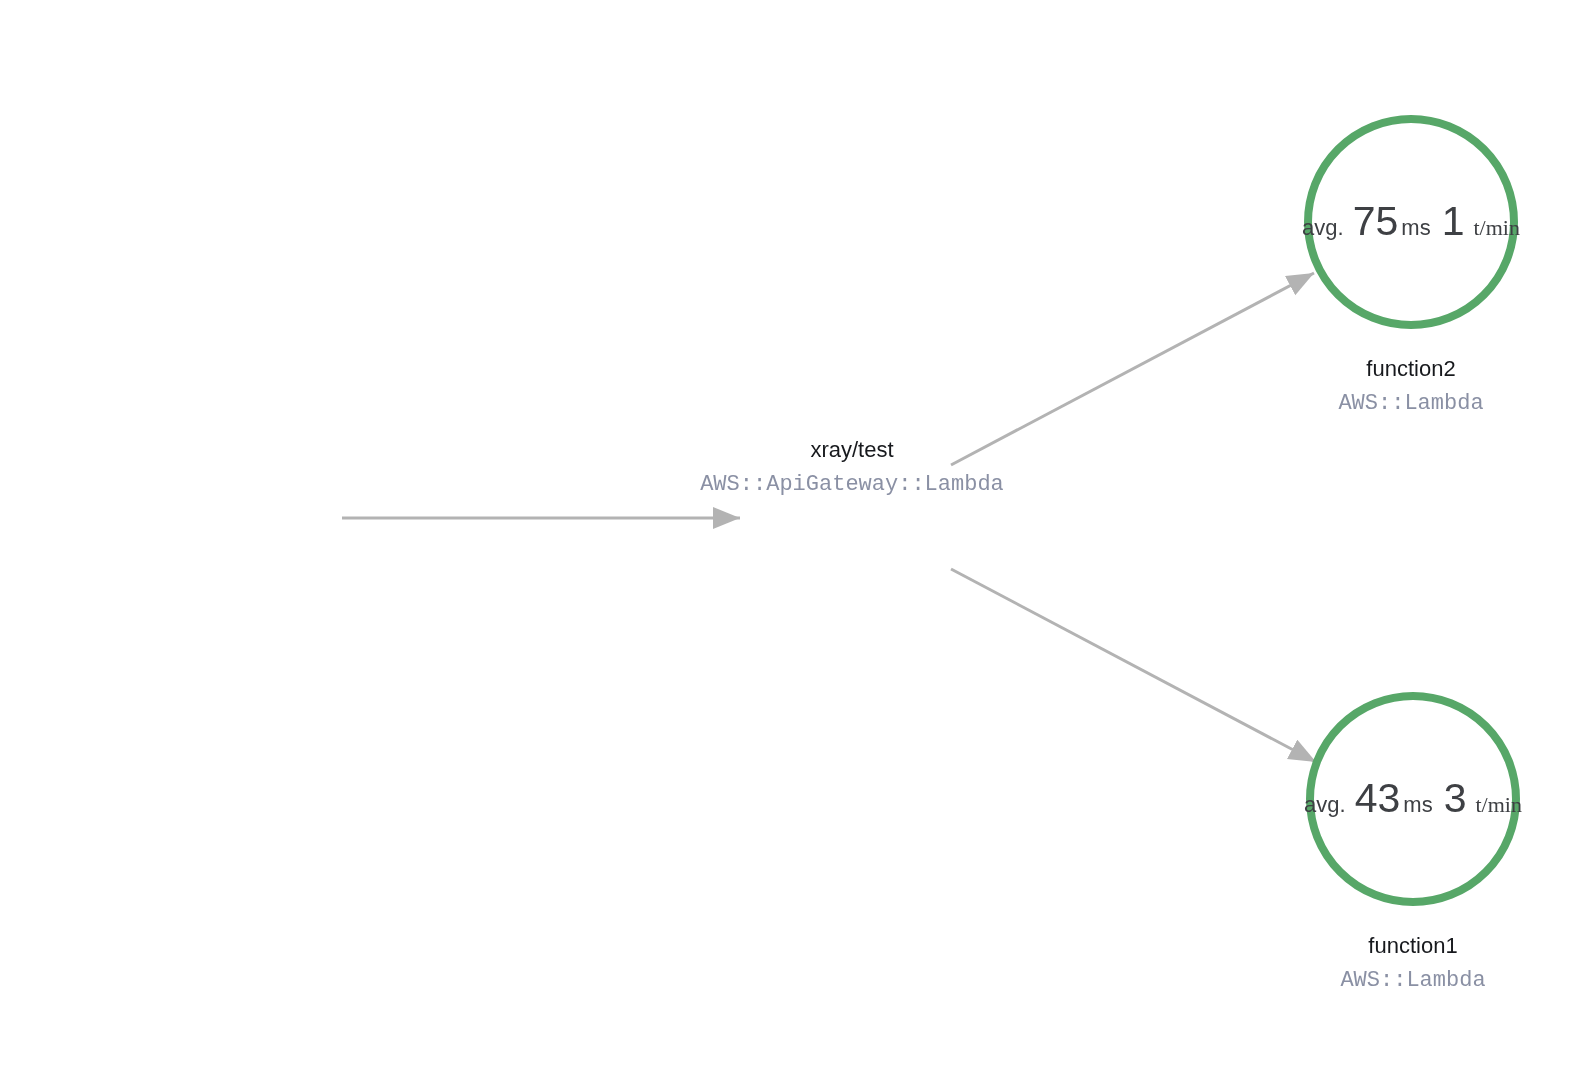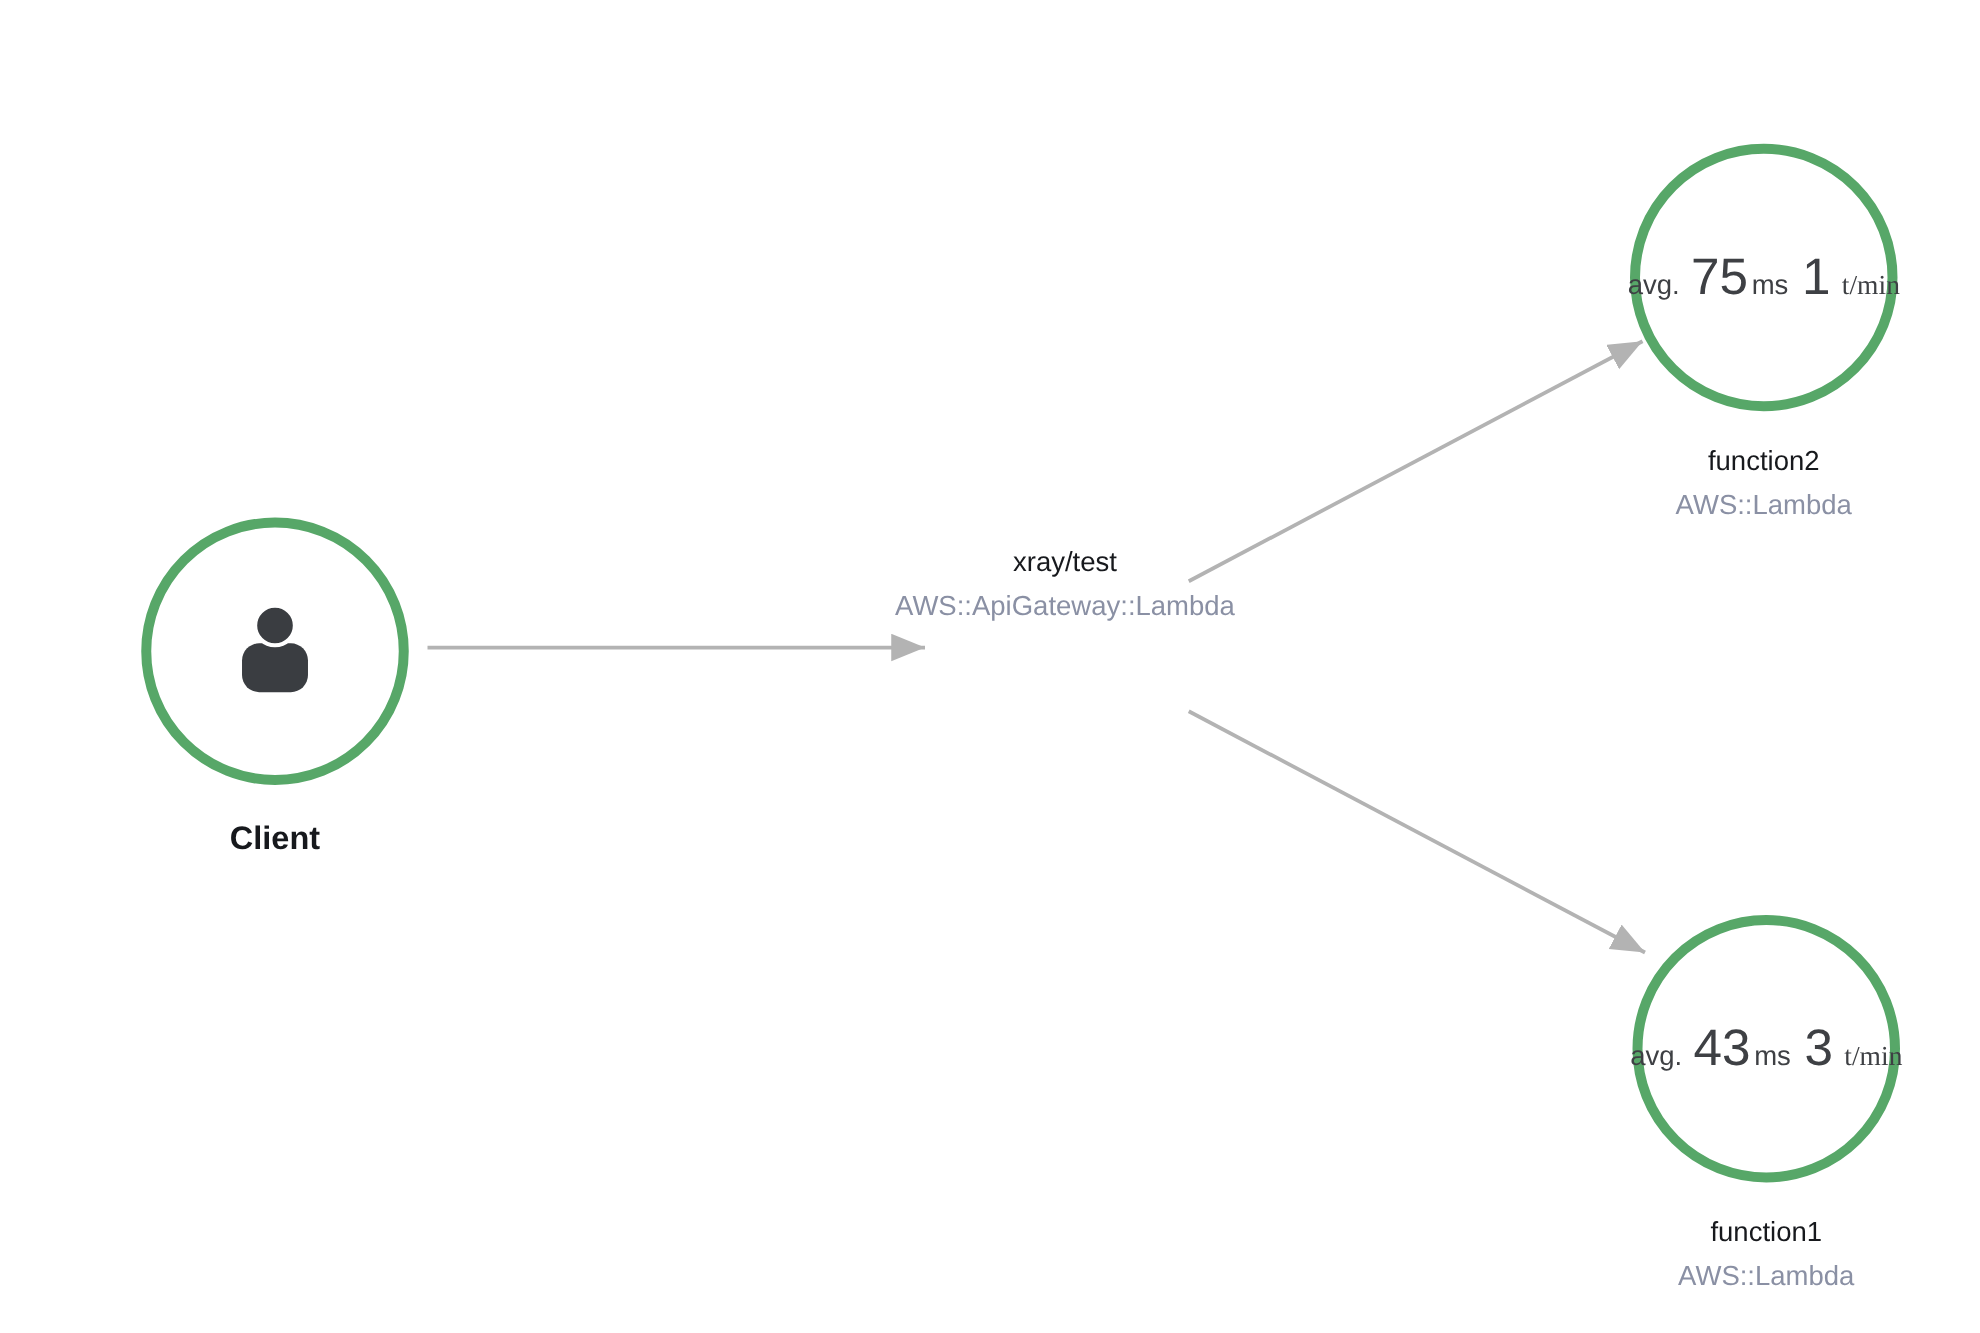--- a/index.html
+++ b/index.html
@@ -85,20 +85,21 @@
   .node-name.bold{
     font-weight:bold;
     font-size:26px;
   }
   .node-type{
     margin-top:9px;
     font-size:22px;
     color:var(--type);
     line-height:1.2;
     text-align:left;
+    font-family:Liberation Mono, monospace;
   }
   .person-icon{
     width:68px; height:76px;
   }
 </style>
 </head>
 <body>
 
 <div class="canvas">
 
@@ -106,47 +107,38 @@
     <defs>
       <marker id="arrow" markerUnits="userSpaceOnUse" markerWidth="30" markerHeight="24" refX="27" refY="11" orient="auto">
         <path class="arrowhead" d="M0,0 L27,11 L0,22 Z"></path>
       </marker>
     </defs>
     <line x1="342" y1="518" x2="740" y2="518" marker-end="url(#arrow)"></line>
     <line x1="951" y1="465" x2="1314" y2="273" marker-end="url(#arrow)"></line>
     <line x1="951" y1="569" x2="1316" y2="762" marker-end="url(#arrow)"></line>
   </svg>
 
-  <div class="node" style="left:60px; top:414px;">
-    <div class="circle">
-      <svg class="person-icon" viewBox="0 0 64 72">
-        <rect x="7" y="30" width="50" height="37" rx="13" fill="var(--icon)"></rect>
-        <circle cx="32" cy="16.5" r="15" fill="var(--icon)" stroke="var(--bg)" stroke-width="3"></circle>
-      </svg>
-    </div>
-    <div class="node-name bold">Client</div>
-  </div>
 
   <div class="node" style="left:692px; top:410px;">
     <div class="node-name">xray/test</div>
     <div class="node-type">AWS::ApiGateway::Lambda</div>
   </div>
 
   <div class="node" style="left:1251px; top:115px;">
     <div class="circle">
       <div class="stats">
         <div class="stat-line"><span class="stat-small sp-r">avg.</span><span class="stat-big">75</span><span class="stat-small sp-l">ms</span></div>
         <div class="stat-line"><span class="stat-big">1</span><span class="stat-small sp-l2">t/min</span></div>
       </div>
     </div>
     <div class="node-name">function2</div>
     <div class="node-type">AWS::Lambda</div>
   </div>
 
-  <div class="node" style="left:1253px; top:732px;">
+  <div class="node" style="left:1253px; top:692px;">
     <div class="circle">
       <div class="stats">
         <div class="stat-line"><span class="stat-small sp-r">avg.</span><span class="stat-big">43</span><span class="stat-small sp-l">ms</span></div>
         <div class="stat-line"><span class="stat-big">3</span><span class="stat-small sp-l2">t/min</span></div>
       </div>
     </div>
     <div class="node-name">function1</div>
     <div class="node-type">AWS::Lambda</div>
   </div>
 

